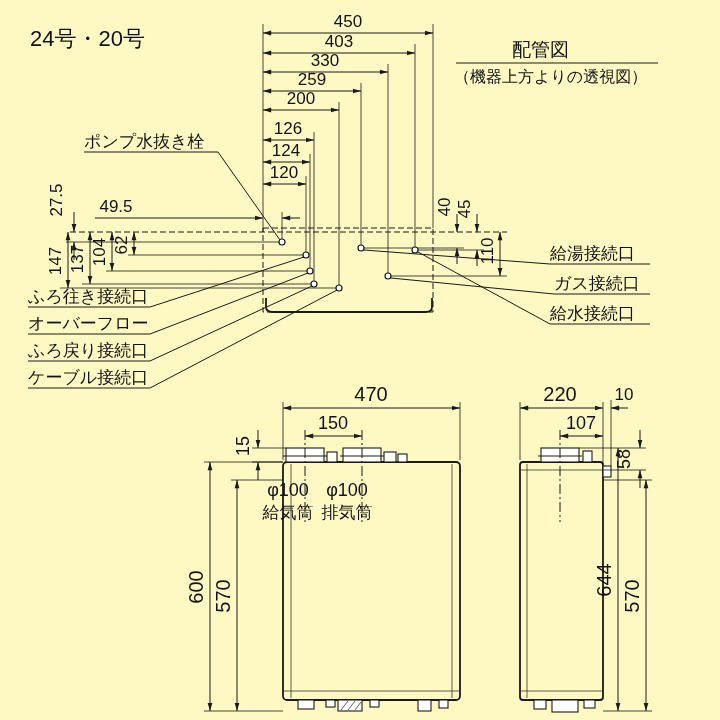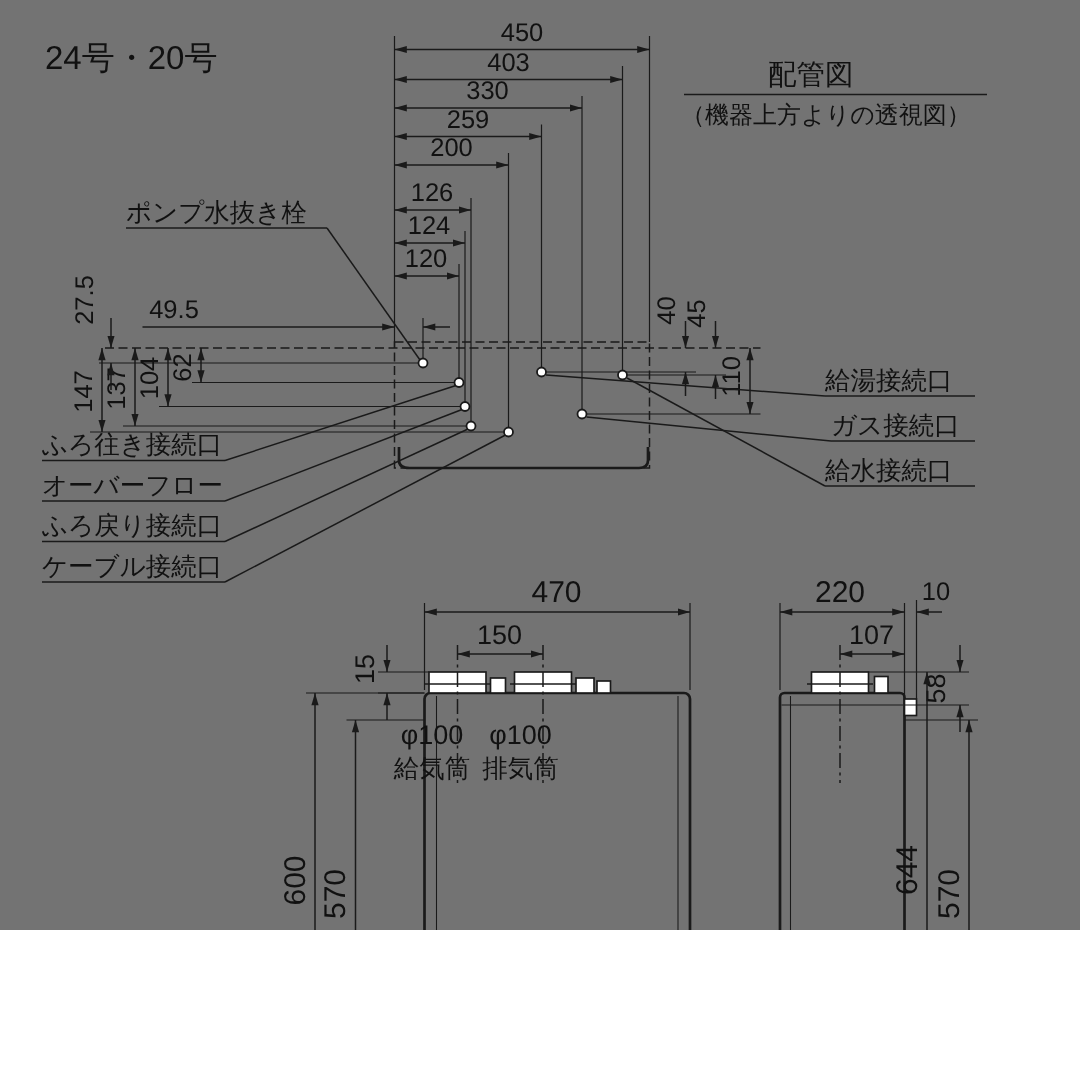--- a/index.html
+++ b/index.html
@@ -1,16 +1,16 @@
 <!DOCTYPE html>
 <html><head>
 <meta charset="utf-8">
 <style>
   html,body{margin:0;padding:0;background:#fff;}
-  #stage{position:relative;width:720px;height:620px;background:#737373;overflow:hidden;
+  #stage{position:relative;width:720px;height:720px;background:#fef9c3;overflow:hidden;
          font-family:"Liberation Sans","DejaVu Sans",sans-serif;}
   svg text{fill:#111;font-family:"Liberation Sans","DejaVu Sans",sans-serif;}
   .t16{font-size:16px}.t17{font-size:17px}.t18{font-size:18px}.t19{font-size:19px}
   .t20{font-size:20px}.t22{font-size:22px}
   .ext{stroke:#1a1a1a;stroke-width:0.8;fill:none}
   .dim{stroke:#1a1a1a;stroke-width:1;fill:none}
   .leader{stroke:#1a1a1a;stroke-width:1;fill:none}
   .outline{stroke:#1a1a1a;stroke-width:1.8;fill:none}
   .thin{stroke:#1a1a1a;stroke-width:1;fill:none}
   .hair{stroke:#1a1a1a;stroke-width:0.7;fill:none}

